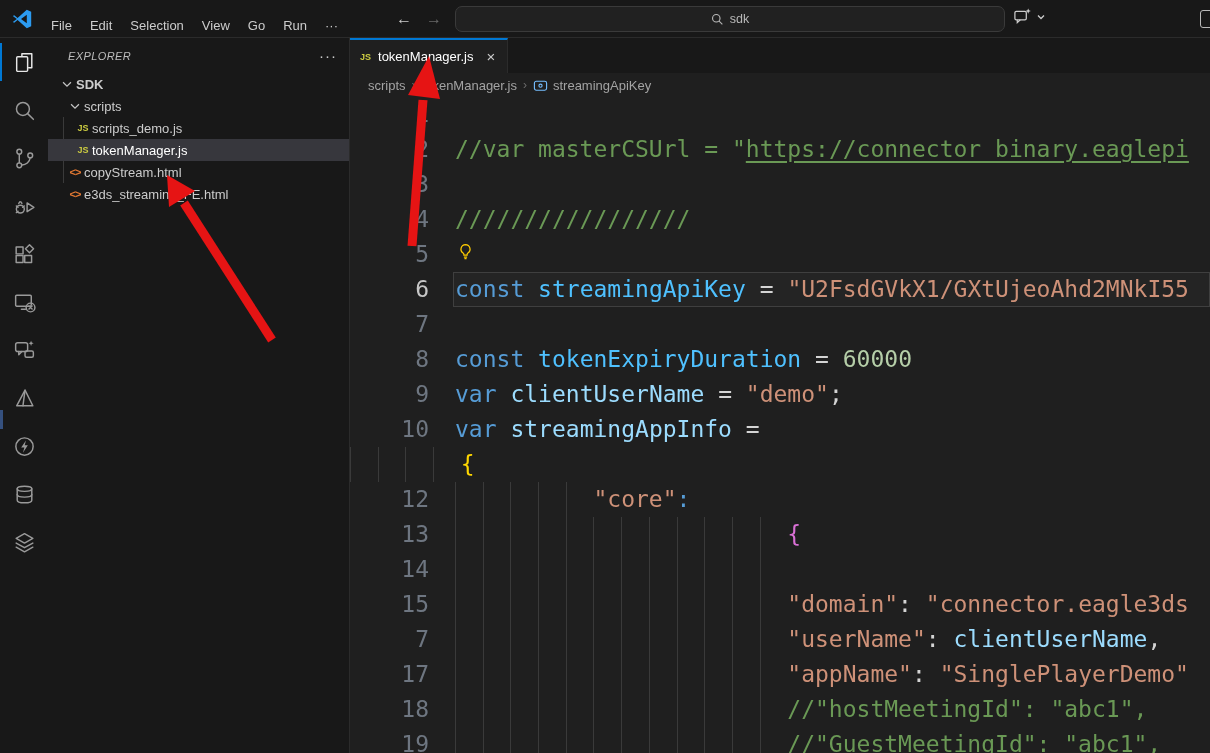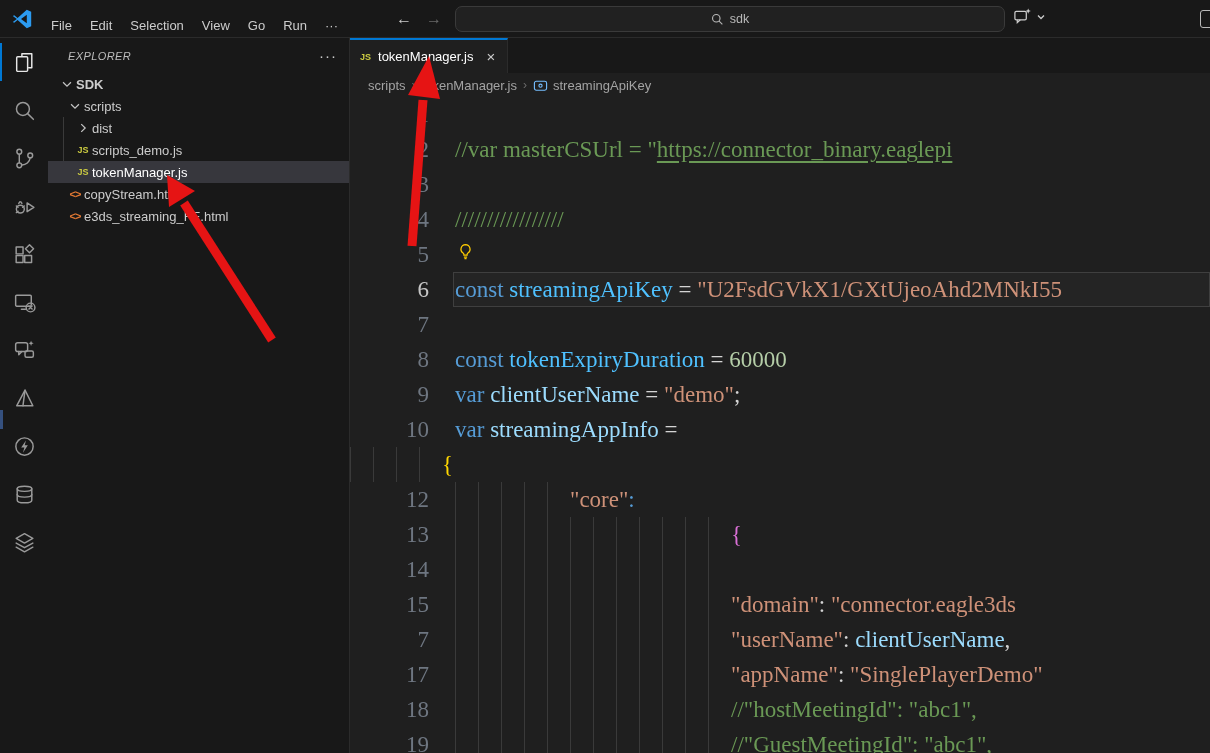--- a/index.html
+++ b/index.html
@@ -59,21 +59,21 @@
   #tab-label { color:#ffffff; font-size:13px; }
   #tab-close { color:#cccccc; font-size:15px; margin-left:6px; }
   #breadcrumbs { position:absolute; left:350px; top:73px; right:0; height:24px; background:var(--bg-editor,#1f1f1f);
     display:flex; align-items:center; padding-left:18px; gap:6px; font-size:13px; color:#a3a3a3; z-index:2; }
   .bc-sep { color:#6a6a6a; font-size:12px; }
   .bc-item { white-space:nowrap; display:flex; align-items:center; gap:5px; }
 
   #code { position:absolute; left:350px; top:97px; right:0; bottom:0; overflow:hidden;
     background:var(--bg-editor,#1f1f1f); z-index:1;
     font-family:"DejaVu Sans Mono", monospace; font-size:23px; line-height:35px; }
-  .crow { height:35px; display:flex; position:relative; white-space:pre;font-family:Liberation Serif, serif; }
+  .crow { height:35px; display:flex; position:relative; white-space:pre; }
   .crow.current::before { content:""; position:absolute; left:103px; right:0; top:0; bottom:0;
     background:#242424; border:1px solid #3f3f3f; }
   .lnum { width:105px; flex:none; padding-right:26px; text-align:right; color:var(--ln,#6e7681); z-index:1; }
   .crow.current .lnum { color:var(--lnActive,#cccccc); }
   .ltext { position:relative; z-index:1; white-space:pre; }
   .ind { display:inline-block; height:35px; vertical-align:top;
     background:repeating-linear-gradient(to right, var(--guide,#3a3a3a) 0, var(--guide,#3a3a3a) 1px, transparent 1px, transparent 2ch); }
   .tk-cm { color:var(--cm,#6A9955); } .tk-cm.u { text-decoration:underline; text-underline-offset:4px; }
   .tk-kw { color:var(--kw,#569CD6); } .tk-cv { color:var(--cv,#4FC1FF); }
   .tk-vn { color:var(--vn,#9CDCFE); } .tk-st { color:var(--st,#CE9178); }
@@ -225,28 +225,20 @@
           </span>
           <span class="lbl">SDK</span>
         </div>
         <div class="tree-row" style="padding-left: 18px;">
           <span class="slot chev">
             <svg viewBox="0 0 16 16">
               <path d="M3.5 6l4.5 4.5L12.5 6"></path>
             </svg>
           </span>
           <span class="lbl">scripts</span>
-        </div>
-        <div class="tree-row" style="padding-left: 26px;">
-          <span class="slot chev">
-            <svg viewBox="0 0 16 16">
-              <path d="M6 3.5L10.5 8 6 12.5"></path>
-            </svg>
-          </span>
-          <span class="lbl">dist</span>
         </div>
         <div class="tree-row" style="padding-left: 26px;">
           <span class="slot">
             <span class="badge-js">JS</span>
           </span>
           <span class="lbl">scripts_demo.js</span>
         </div>
         <div class="tree-row selected" style="padding-left: 26px;">
           <span class="slot">
             <span class="badge-js">JS</span>

